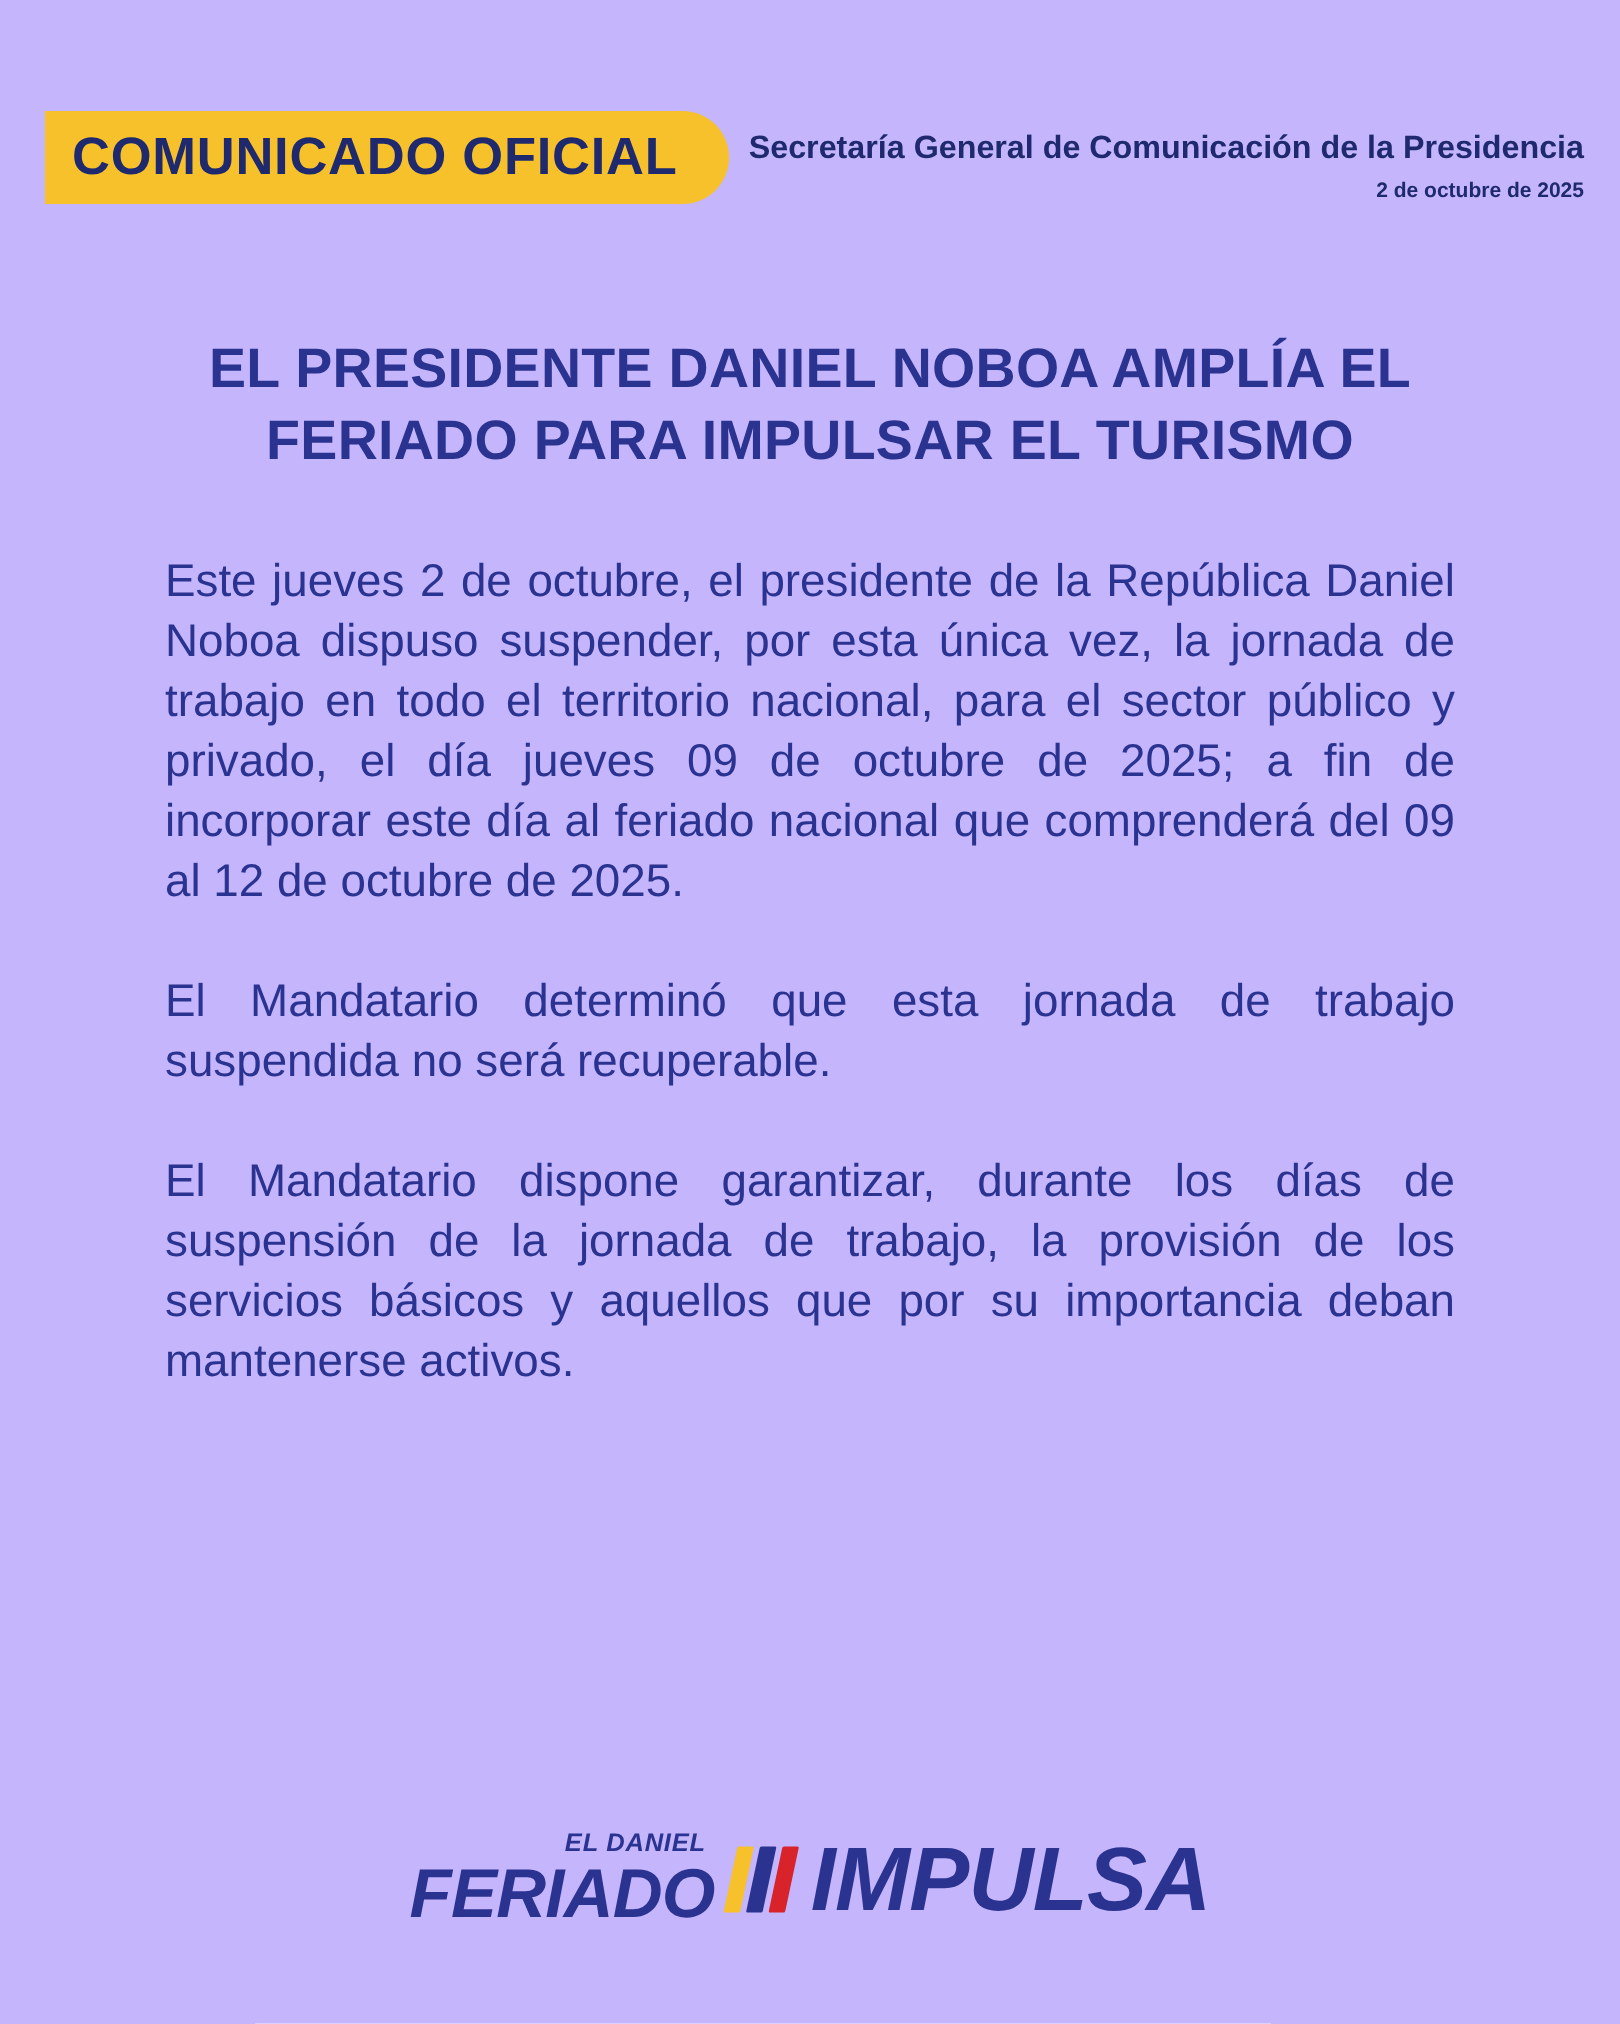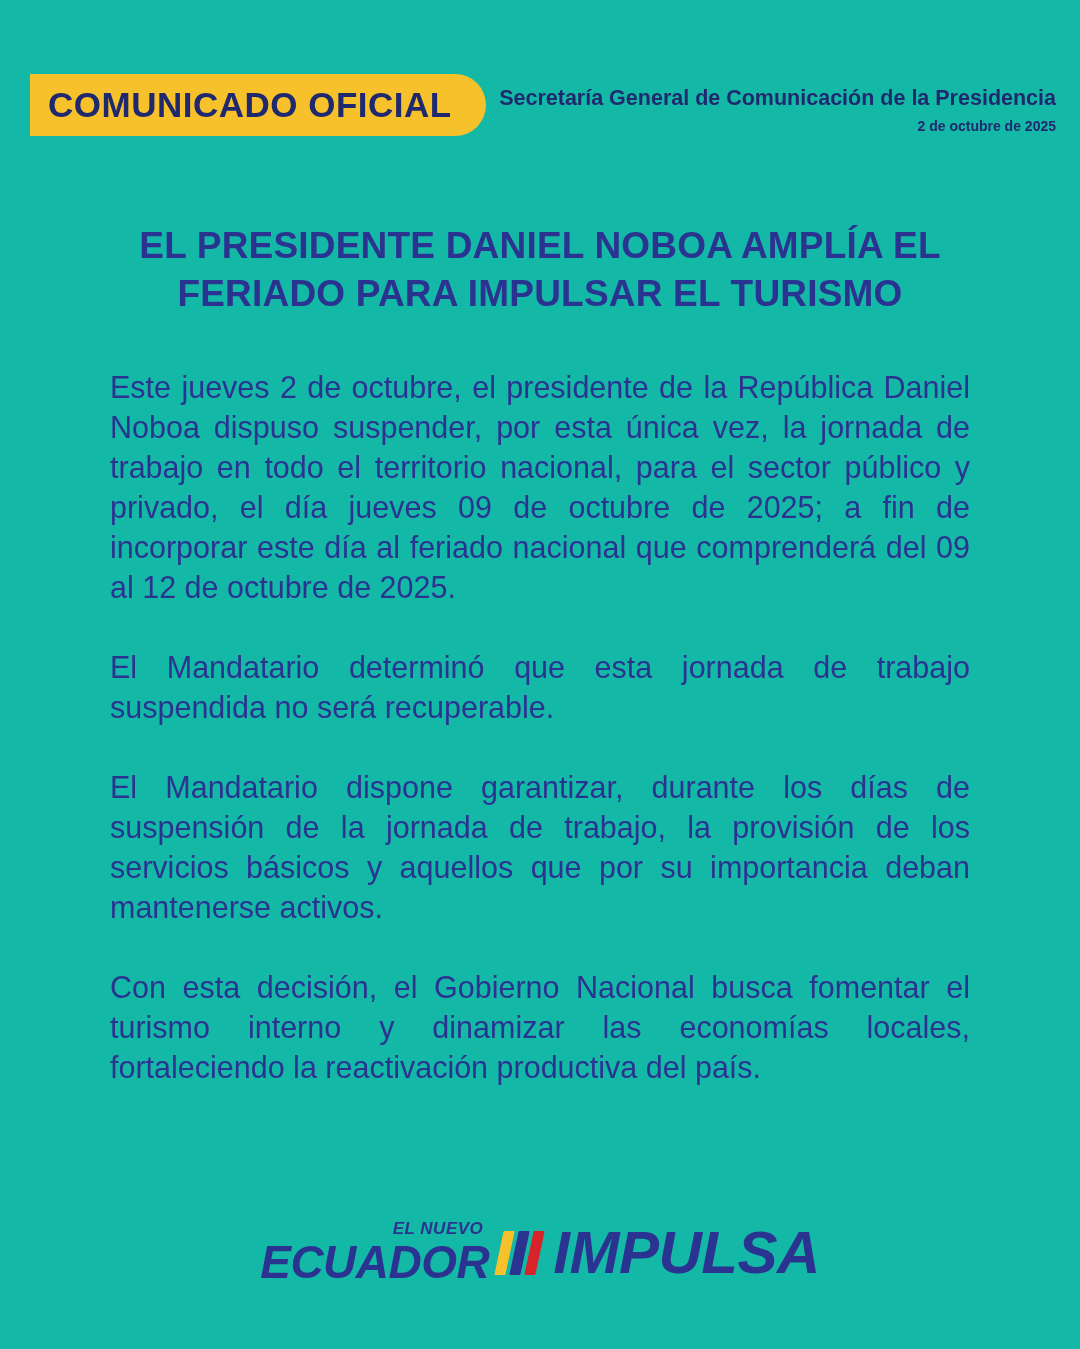--- a/index.html
+++ b/index.html
@@ -13,21 +13,21 @@
     font-family: "Liberation Sans", sans-serif;
     color: #2b2f7e;
     position: relative;
     overflow: hidden;
   }
 
   .page {
     width: 1080px;
     height: 1349px;
     position: relative;
-    background: #14b8a6;
+    background: #c4b5fd;
   }
 
   
   .header {
     position: relative;
     height: 160px;
   }
 
   .badge {
     position: absolute;
@@ -173,28 +173,27 @@
       <div class="line2">2 de octubre de 2025</div>
     </div>
   </div>
 
   <h1 class="title">EL PRESIDENTE DANIEL NOBOA AMPLÍA EL FERIADO PARA IMPULSAR EL TURISMO</h1>
 
   <div class="body">
     <p class="para">Este jueves 2 de octubre, el presidente de la República Daniel Noboa dispuso suspender, por esta única vez, la jornada de trabajo en todo el territorio nacional, para el sector público y privado, el día jueves 09 de octubre de 2025; a fin de incorporar este día al feriado nacional que comprenderá del 09 al 12 de octubre de 2025.</p>
     <p class="para">El Mandatario determinó que esta jornada de trabajo suspendida no será recuperable.</p>
     <p class="para">El Mandatario dispone garantizar, durante los días de suspensión de la jornada de trabajo, la provisión de los servicios básicos y aquellos que por su importancia deban mantenerse activos.</p>
-    <p class="para">Con esta decisión, el Gobierno Nacional busca fomentar el turismo interno y dinamizar las economías locales, fortaleciendo la reactivación productiva del país.</p>
   </div>
 
   <div class="footer">
     <div class="logo">
       <div class="logo-left">
-        <span class="logo-small">EL NUEVO</span>
-        <span class="logo-ecuador">ECUADOR</span>
+        <span class="logo-small">EL DANIEL</span>
+        <span class="logo-ecuador">FERIADO</span>
       </div>
       <div class="flag-bars">
         <div class="flag-bar bar-yellow"></div>
         <div class="flag-bar bar-blue"></div>
         <div class="flag-bar bar-red"></div>
       </div>
       <span class="logo-impulsa">IMPULSA</span>
     </div>
   </div>
 

